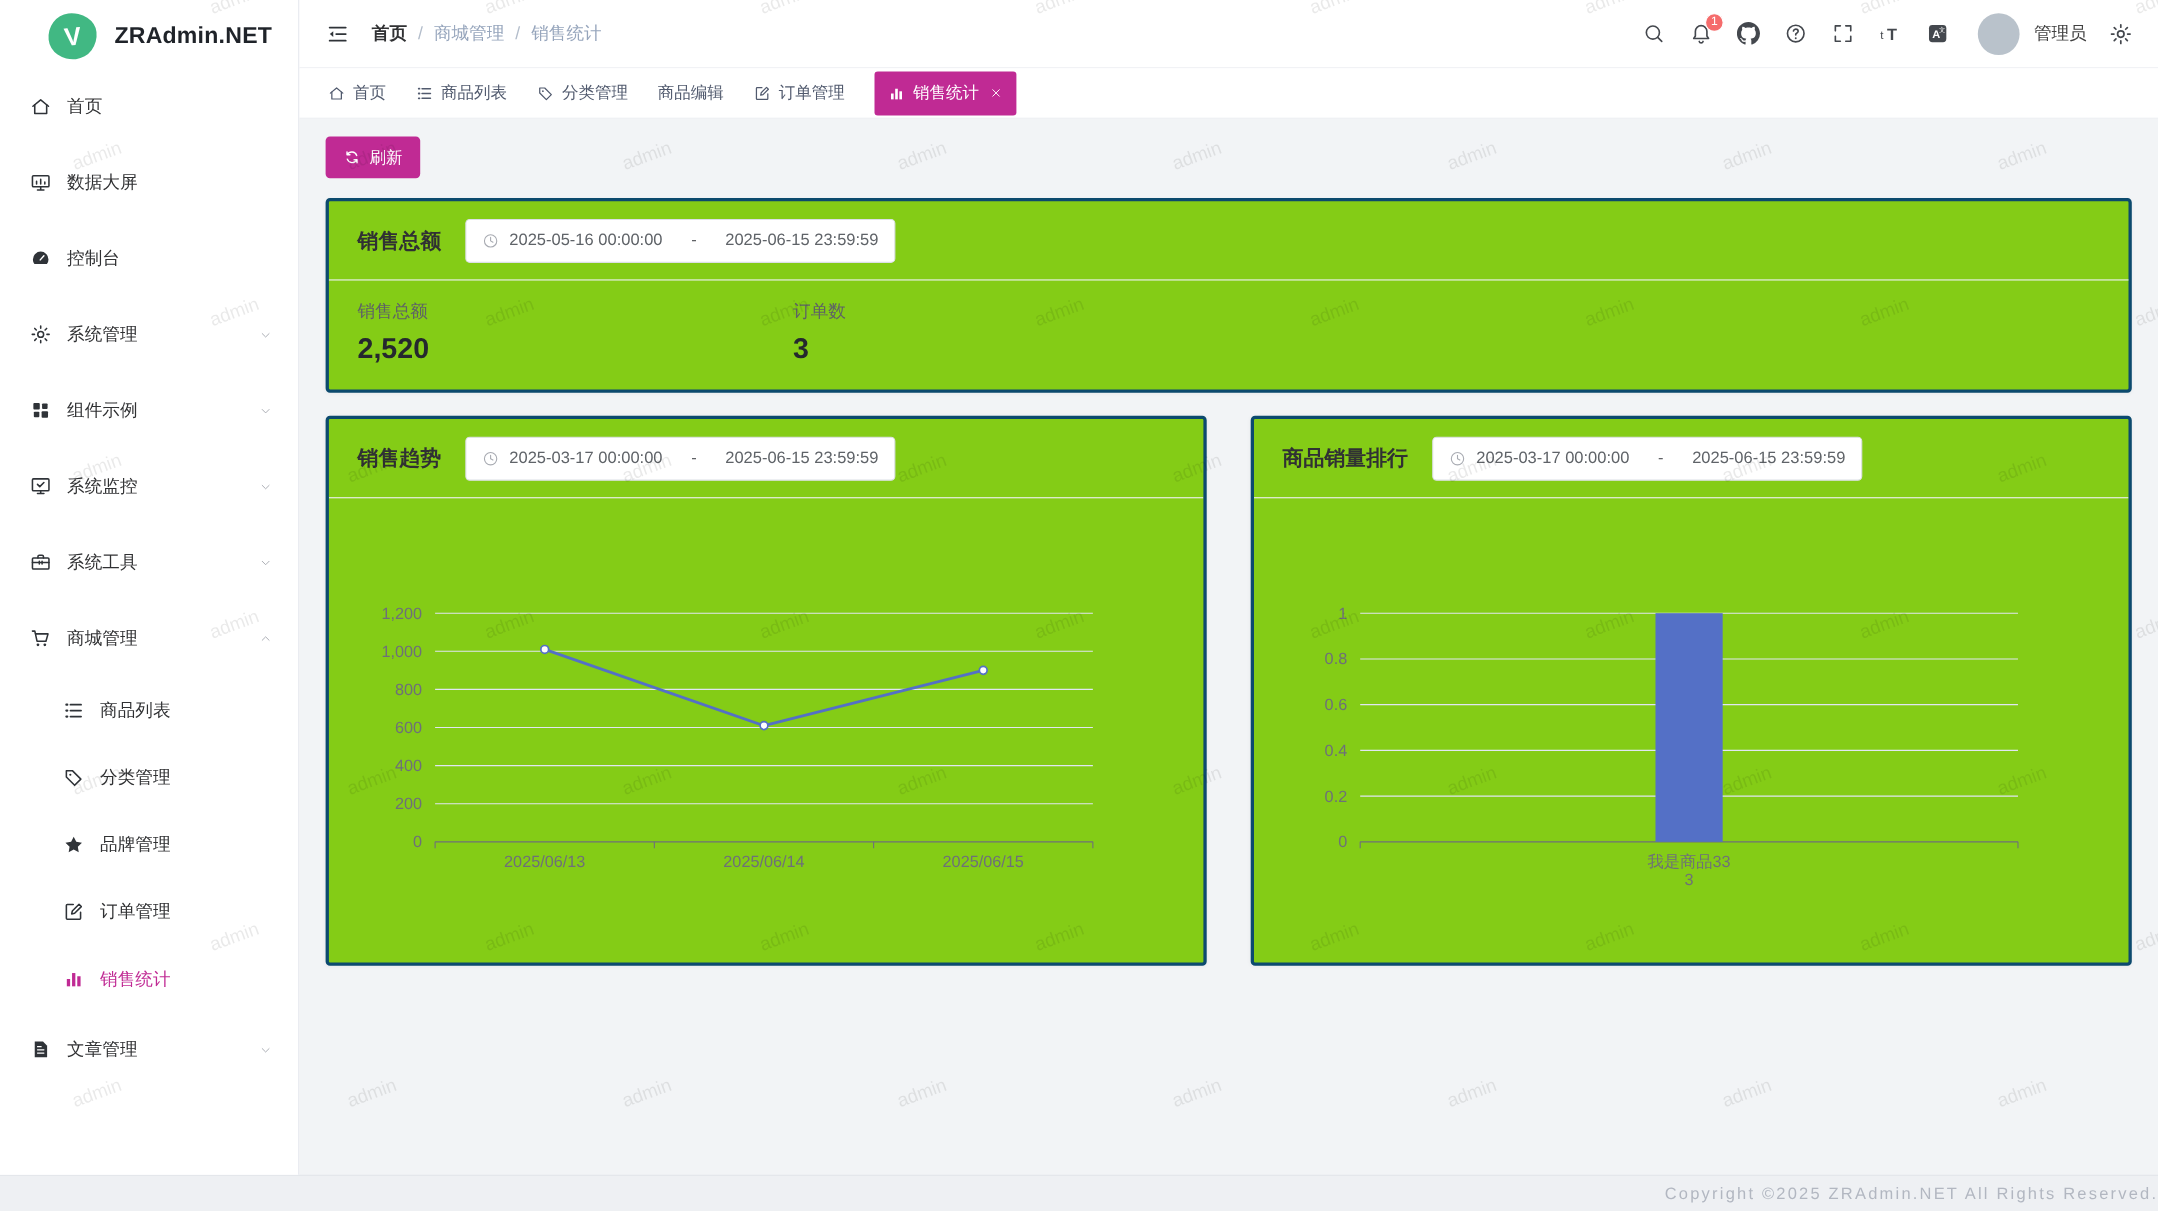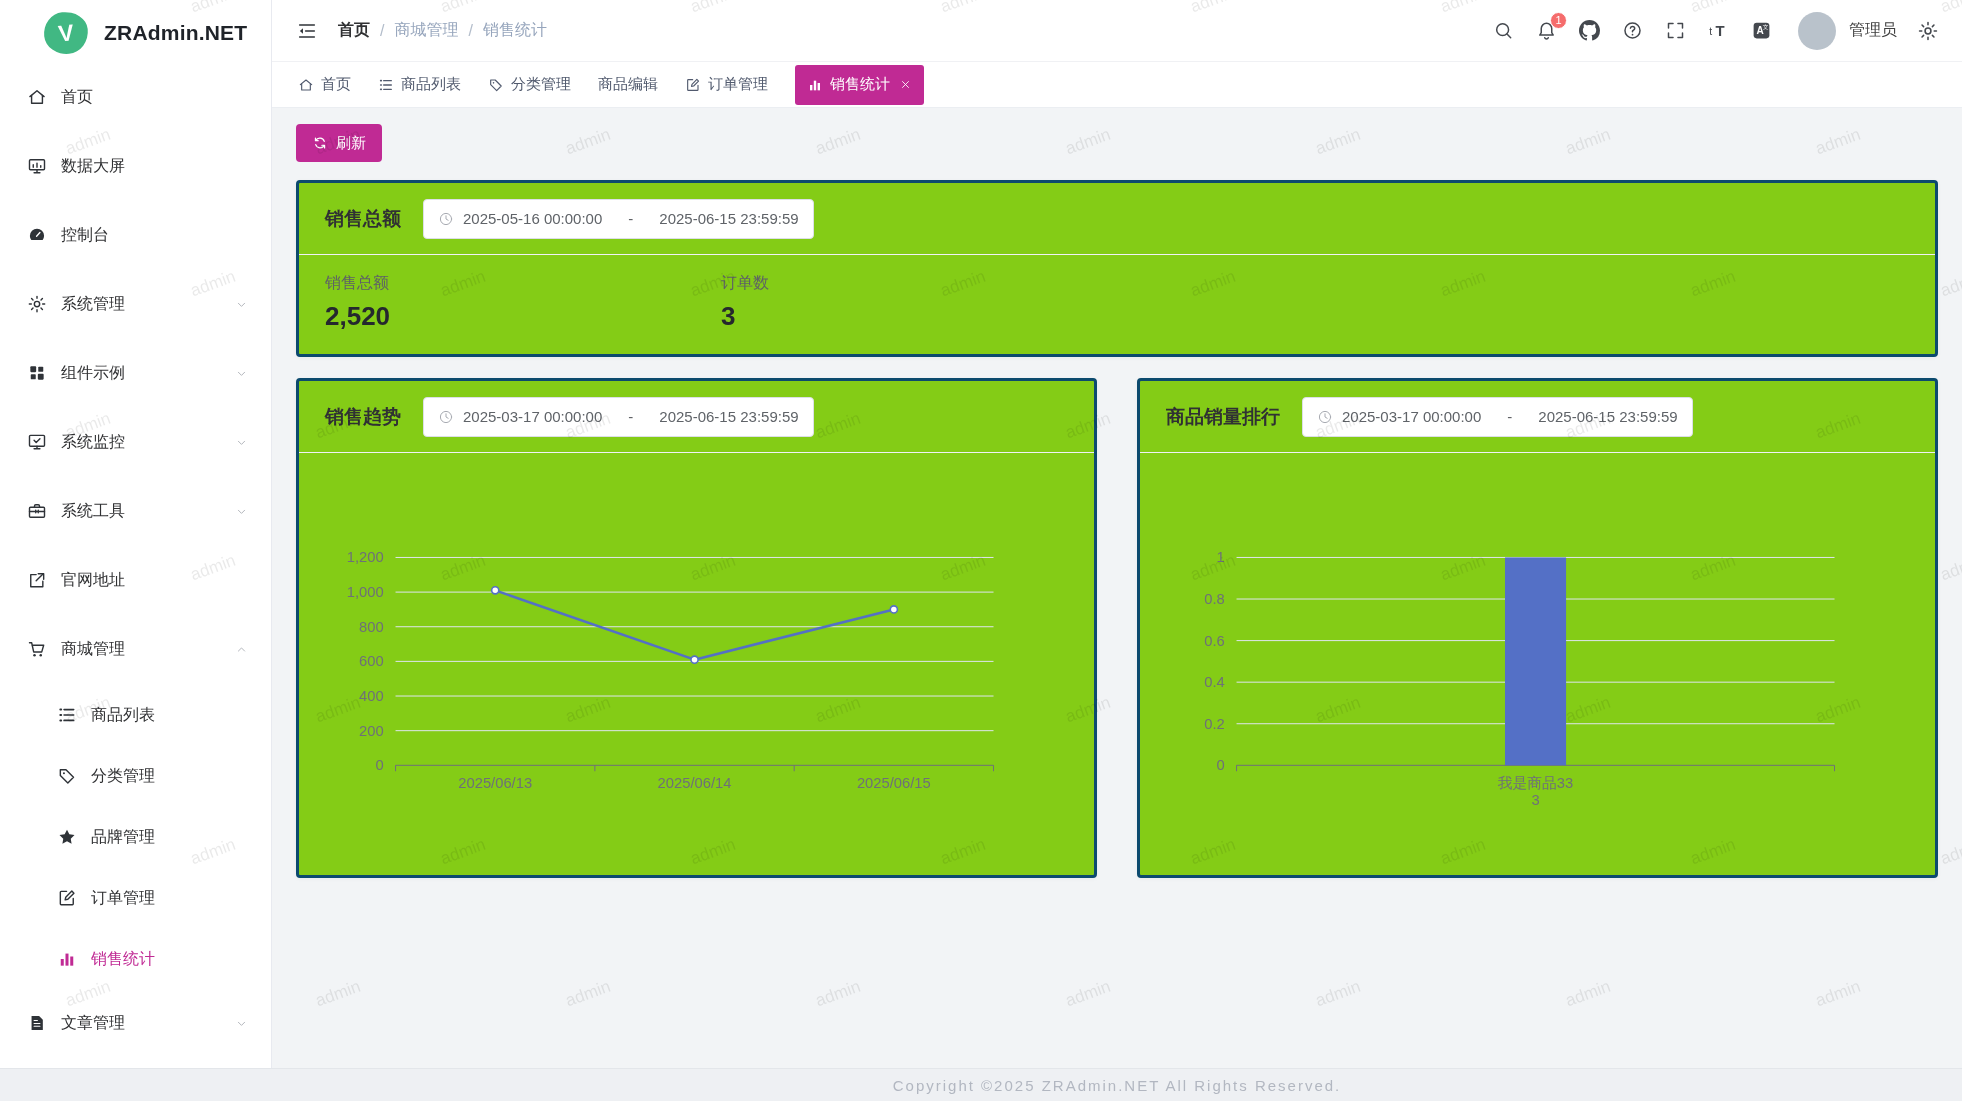--- a/index.html
+++ b/index.html
@@ -117,21 +117,21 @@
 
   .charts-row { display:flex; gap:40px; margin-top:21px; }
   .card-chart { flex:1; height:500px; overflow:hidden; }
   .chart-box { position:absolute; left:0; right:0; top:74px; height:426px; }
   .chart-box svg { width:100%; height:426px; }
   .tick { font-size:15px; fill:#6E7079; font-family:"Liberation Sans","DejaVu Sans",sans-serif; }
 
   
   .footer {
     position:absolute; left:0; right:0; bottom:0; height:33px; background:#eef0f3;
-    border-top:1px solid #e3e6ea; display:flex; align-items:center; justify-content:center;
+    border-top:1px solid #e3e6ea; display:flex; align-items:center; justify-content:flex-end;
     padding-left:272px; z-index:4;
   }
   .footer span { font-size:15px; letter-spacing:2px; color:#b2b7c1; font-weight:500; }
 </style>
 </head>
 <body>
 
 <aside class="sidebar" data-interactable="false">
   <div class="logo-row" data-interactable="true">
     <div class="logo-blob" data-interactable="false">
@@ -220,30 +220,20 @@
             <path d="M9 7.5V6a1.5 1.5 0 0 1 1.5-1.5h3A1.5 1.5 0 0 1 15 6v1.5M3 12.5h18"></path>
             <path d="M10.5 11v3M13.5 11v3"></path>
           </svg>
         </span>
       <span data-interactable="false">系统工具</span>
       <span class="nav-chevron" data-interactable="false">
           <svg viewBox="0 0 24 24" fill="none" stroke="currentColor" stroke-width="1.7" stroke-linecap="round" stroke-linejoin="round">
             <path d="m7 10 5 5 5-5"></path>
           </svg>
         </span>
-    </div>
-    <div class="nav-item" data-interactable="true">
-      <span class="nav-icon" data-interactable="false">
-          <svg viewBox="0 0 24 24" fill="none" stroke="currentColor" stroke-width="1.7" stroke-linecap="round" stroke-linejoin="round">
-            <path d="M13.5 4.5H20v6.5"></path>
-            <path d="M19.5 4.5 11 13"></path>
-            <path d="M19 13.5V20H4.5V5.5H11"></path>
-          </svg>
-        </span>
-      <span data-interactable="false">官网地址</span>
     </div>
     <div class="nav-item" data-interactable="true">
       <span class="nav-icon" data-interactable="false">
           <svg viewBox="0 0 24 24" fill="none" stroke="currentColor" stroke-width="1.7" stroke-linecap="round" stroke-linejoin="round">
             <path d="M3 4.5h2.6L8 15.5h9.7l2.3-8H6"></path>
             <circle cx="9" cy="19.5" r="1.5" fill="currentColor" stroke="none"></circle>
             <circle cx="16.5" cy="19.5" r="1.5" fill="currentColor" stroke="none"></circle>
           </svg>
         </span>
       <span data-interactable="false">商城管理</span>

